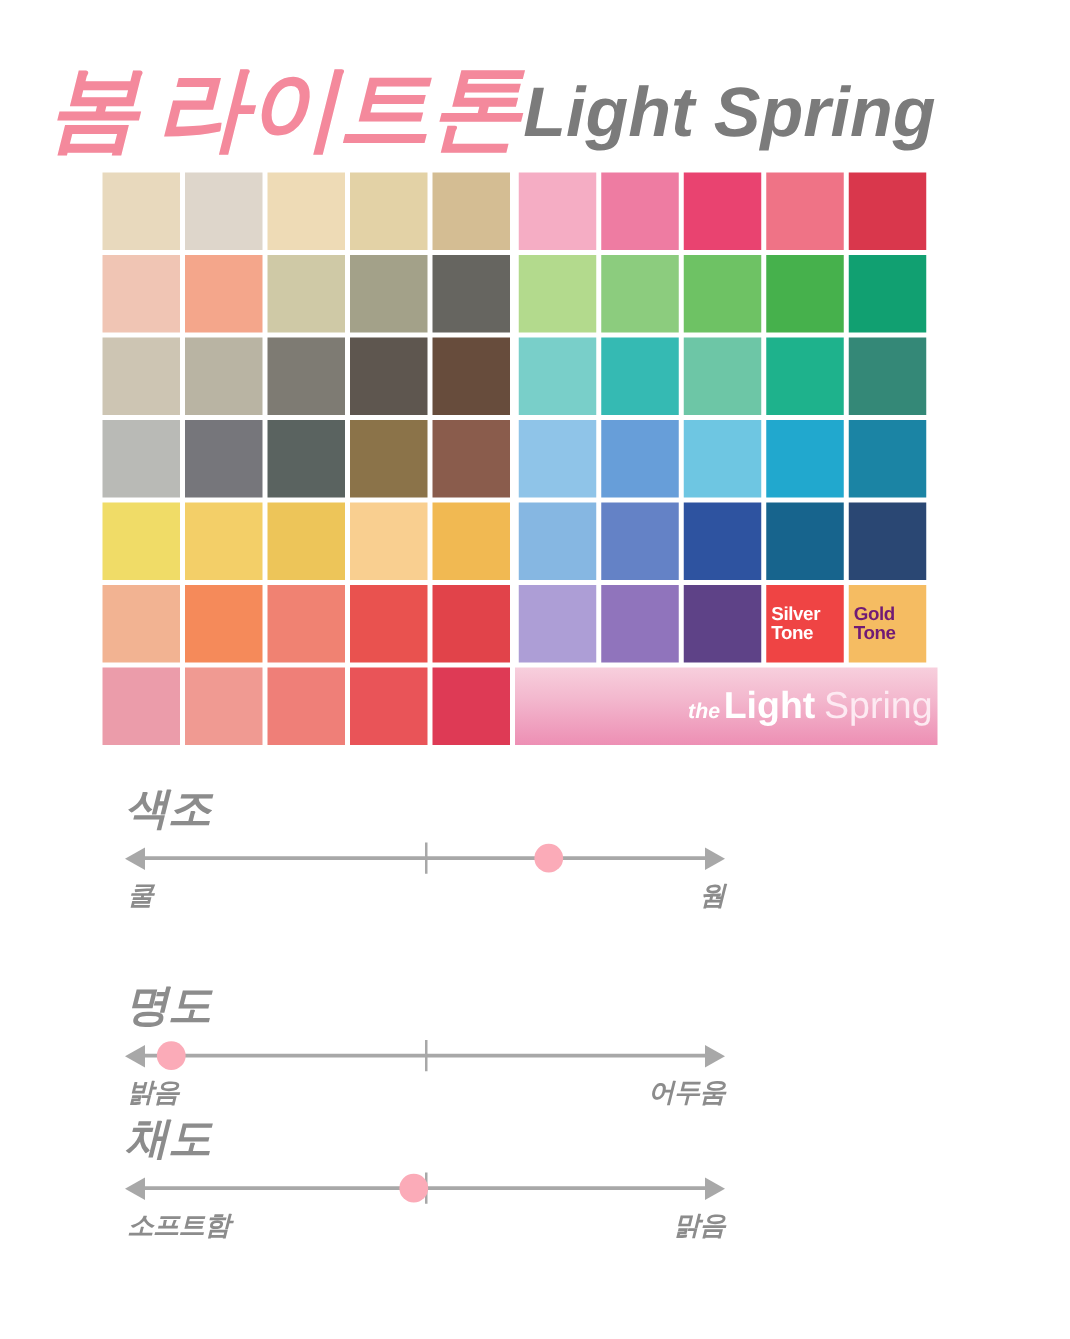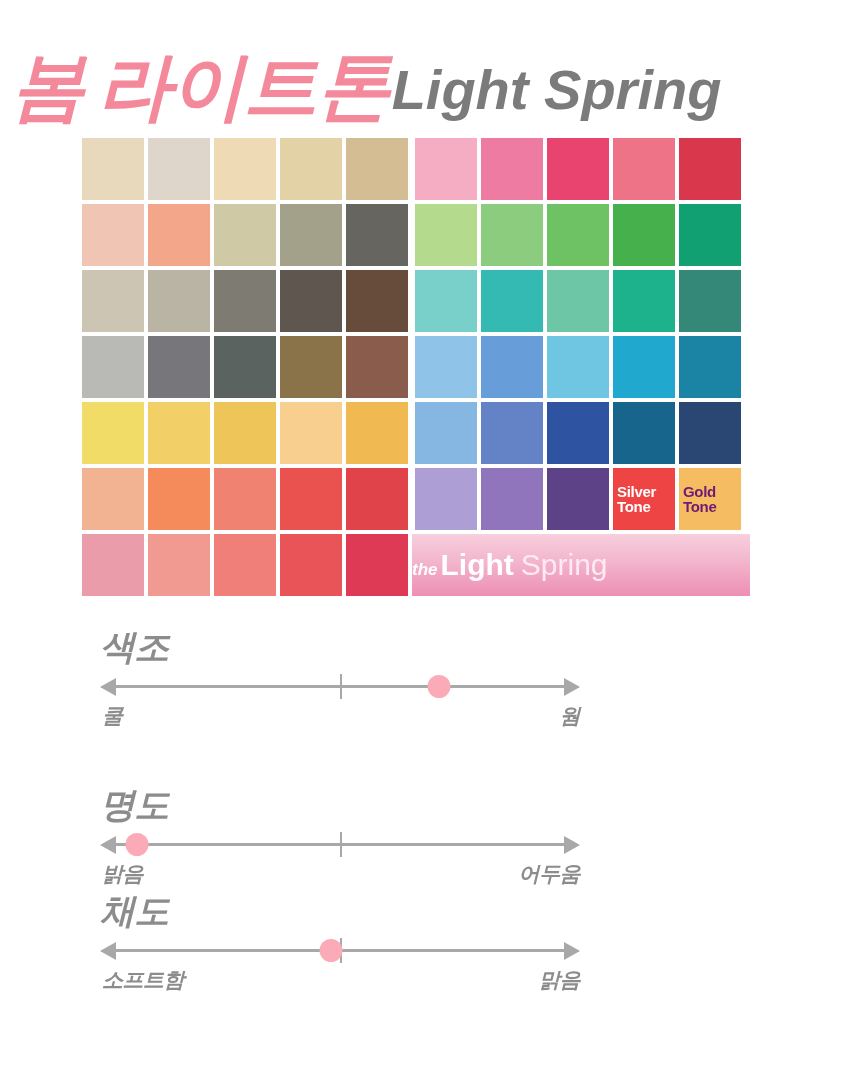--- a/index.html
+++ b/index.html
@@ -19,20 +19,21 @@
   #title-bar {
     position: absolute;
     left: 0;
     top: 32px;
     width: 732px;
     height: 90px;
     display: flex;
     align-items: flex-end;
     justify-content: center;
     white-space: nowrap;
+    padding-left: 27px;
   }
   #title-korean {
     font-size: 74px;
     font-weight: bold;
     font-style: italic;
     letter-spacing: -1px;
     line-height: 0.95;
     color: #f4899c;
   }
   #title-korean .kw1 { margin-right: 14px; }
@@ -76,22 +77,22 @@
     line-height: 1.0;
     letter-spacing: -0.3px;
   }
   .swatch-label span { display: block; }
   #banner {
     flex: 1 1 auto;
     height: 62px;
     position: relative;
     display: flex;
     align-items: center;
-    justify-content: flex-start;
-    padding-right: 20px;
+    justify-content: flex-end;
+    padding-right: 4px;
     box-sizing: border-box;
     background: linear-gradient(to bottom, #f7cfdd 0%, #f3b8ce 40%, #ed8fb4 100%);
   }
   #banner-text {
     color: #ffffff;
     white-space: nowrap;
     line-height: 1;
   }
   #banner-the {
     font-size: 17px;

